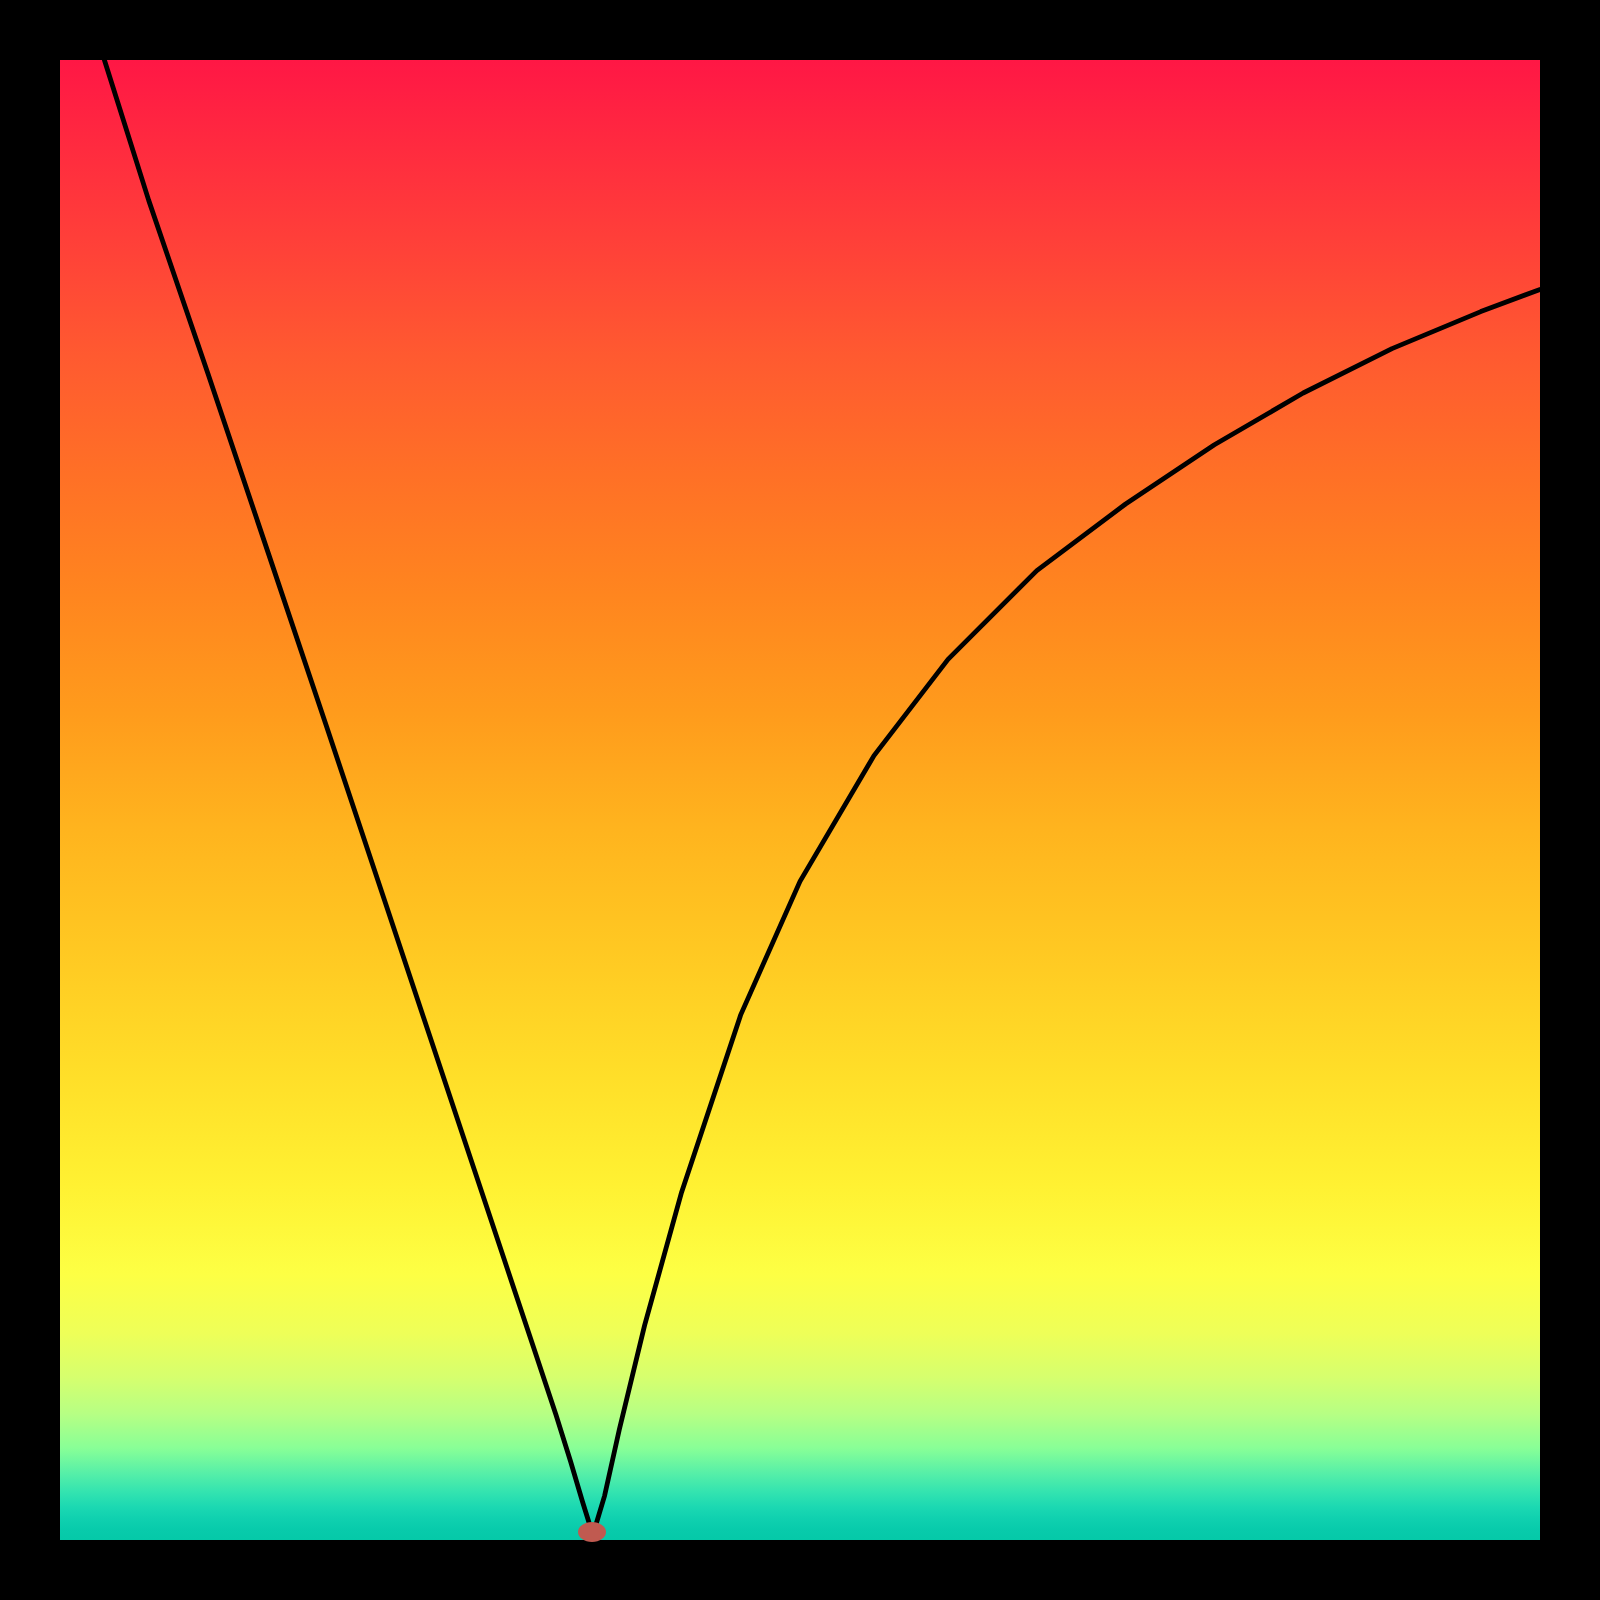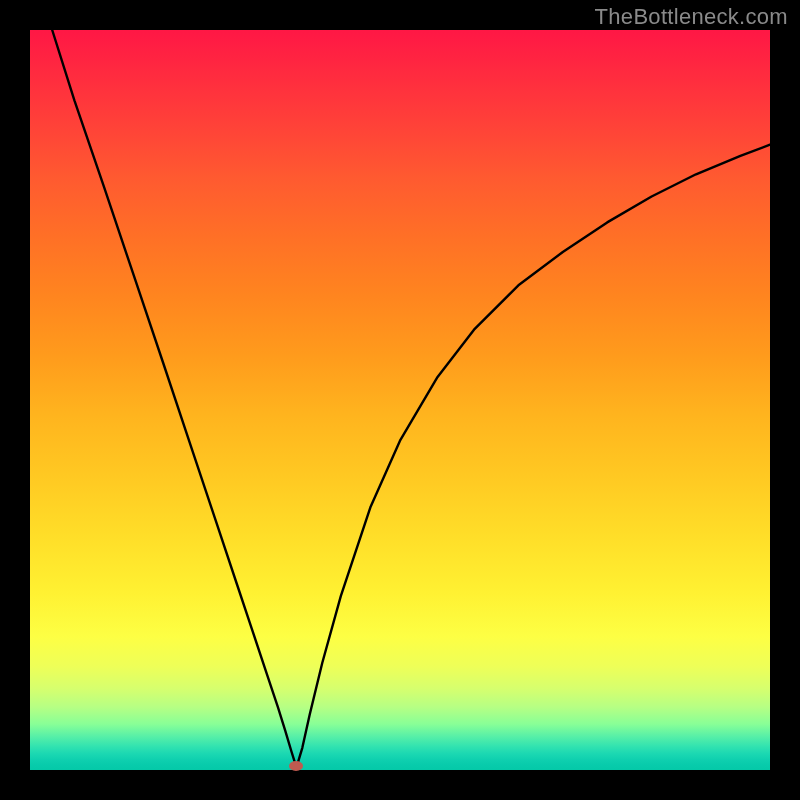--- a/index.html
+++ b/index.html
@@ -73,21 +73,20 @@
     color: #8a8a8a;
     font-size: 22px;
     letter-spacing: 0.3px;
     font-weight: 500;
   }
 </style>
 </head>
 <body>
 
 <div class="frame">
-  <div class="watermark">TheBottleneck.com</div>
 
   <div class="plot-area">
     <svg class="curve" viewBox="0 0 740 740" preserveAspectRatio="none">
       <path id="left-branch-path" fill="none" stroke="#000" stroke-width="2.4" stroke-linecap="round" stroke-linejoin="round" d="M22.20 0.00 L44.40 70.30 L74.00 156.88 L103.60 244.94 L133.20 333.00 L162.80 421.80 L185.00 488.40 L207.20 555.00 L222.00 599.40 L236.80 643.80 L247.90 677.10 L255.30 700.78 L261.22 720.76 L264.92 732.60"></path>
       <path id="right-branch-path" fill="none" stroke="#000" stroke-width="2.4" stroke-linecap="round" stroke-linejoin="round" d="M267.88 732.60 L272.32 717.80 L279.72 684.50 L292.30 632.70 L310.80 566.10 L340.40 477.30 L370.00 410.70 L407.00 347.80 L444.00 299.70 L488.40 255.30 L532.80 222.00 L577.20 192.40 L621.60 166.50 L666.00 144.30 L710.40 125.80 L740.00 114.70"></path>
     </svg>
     <div id="marker" class="marker" style="left: 266.4px; top: 736.3px;"></div>
   </div>
 </div>
 

